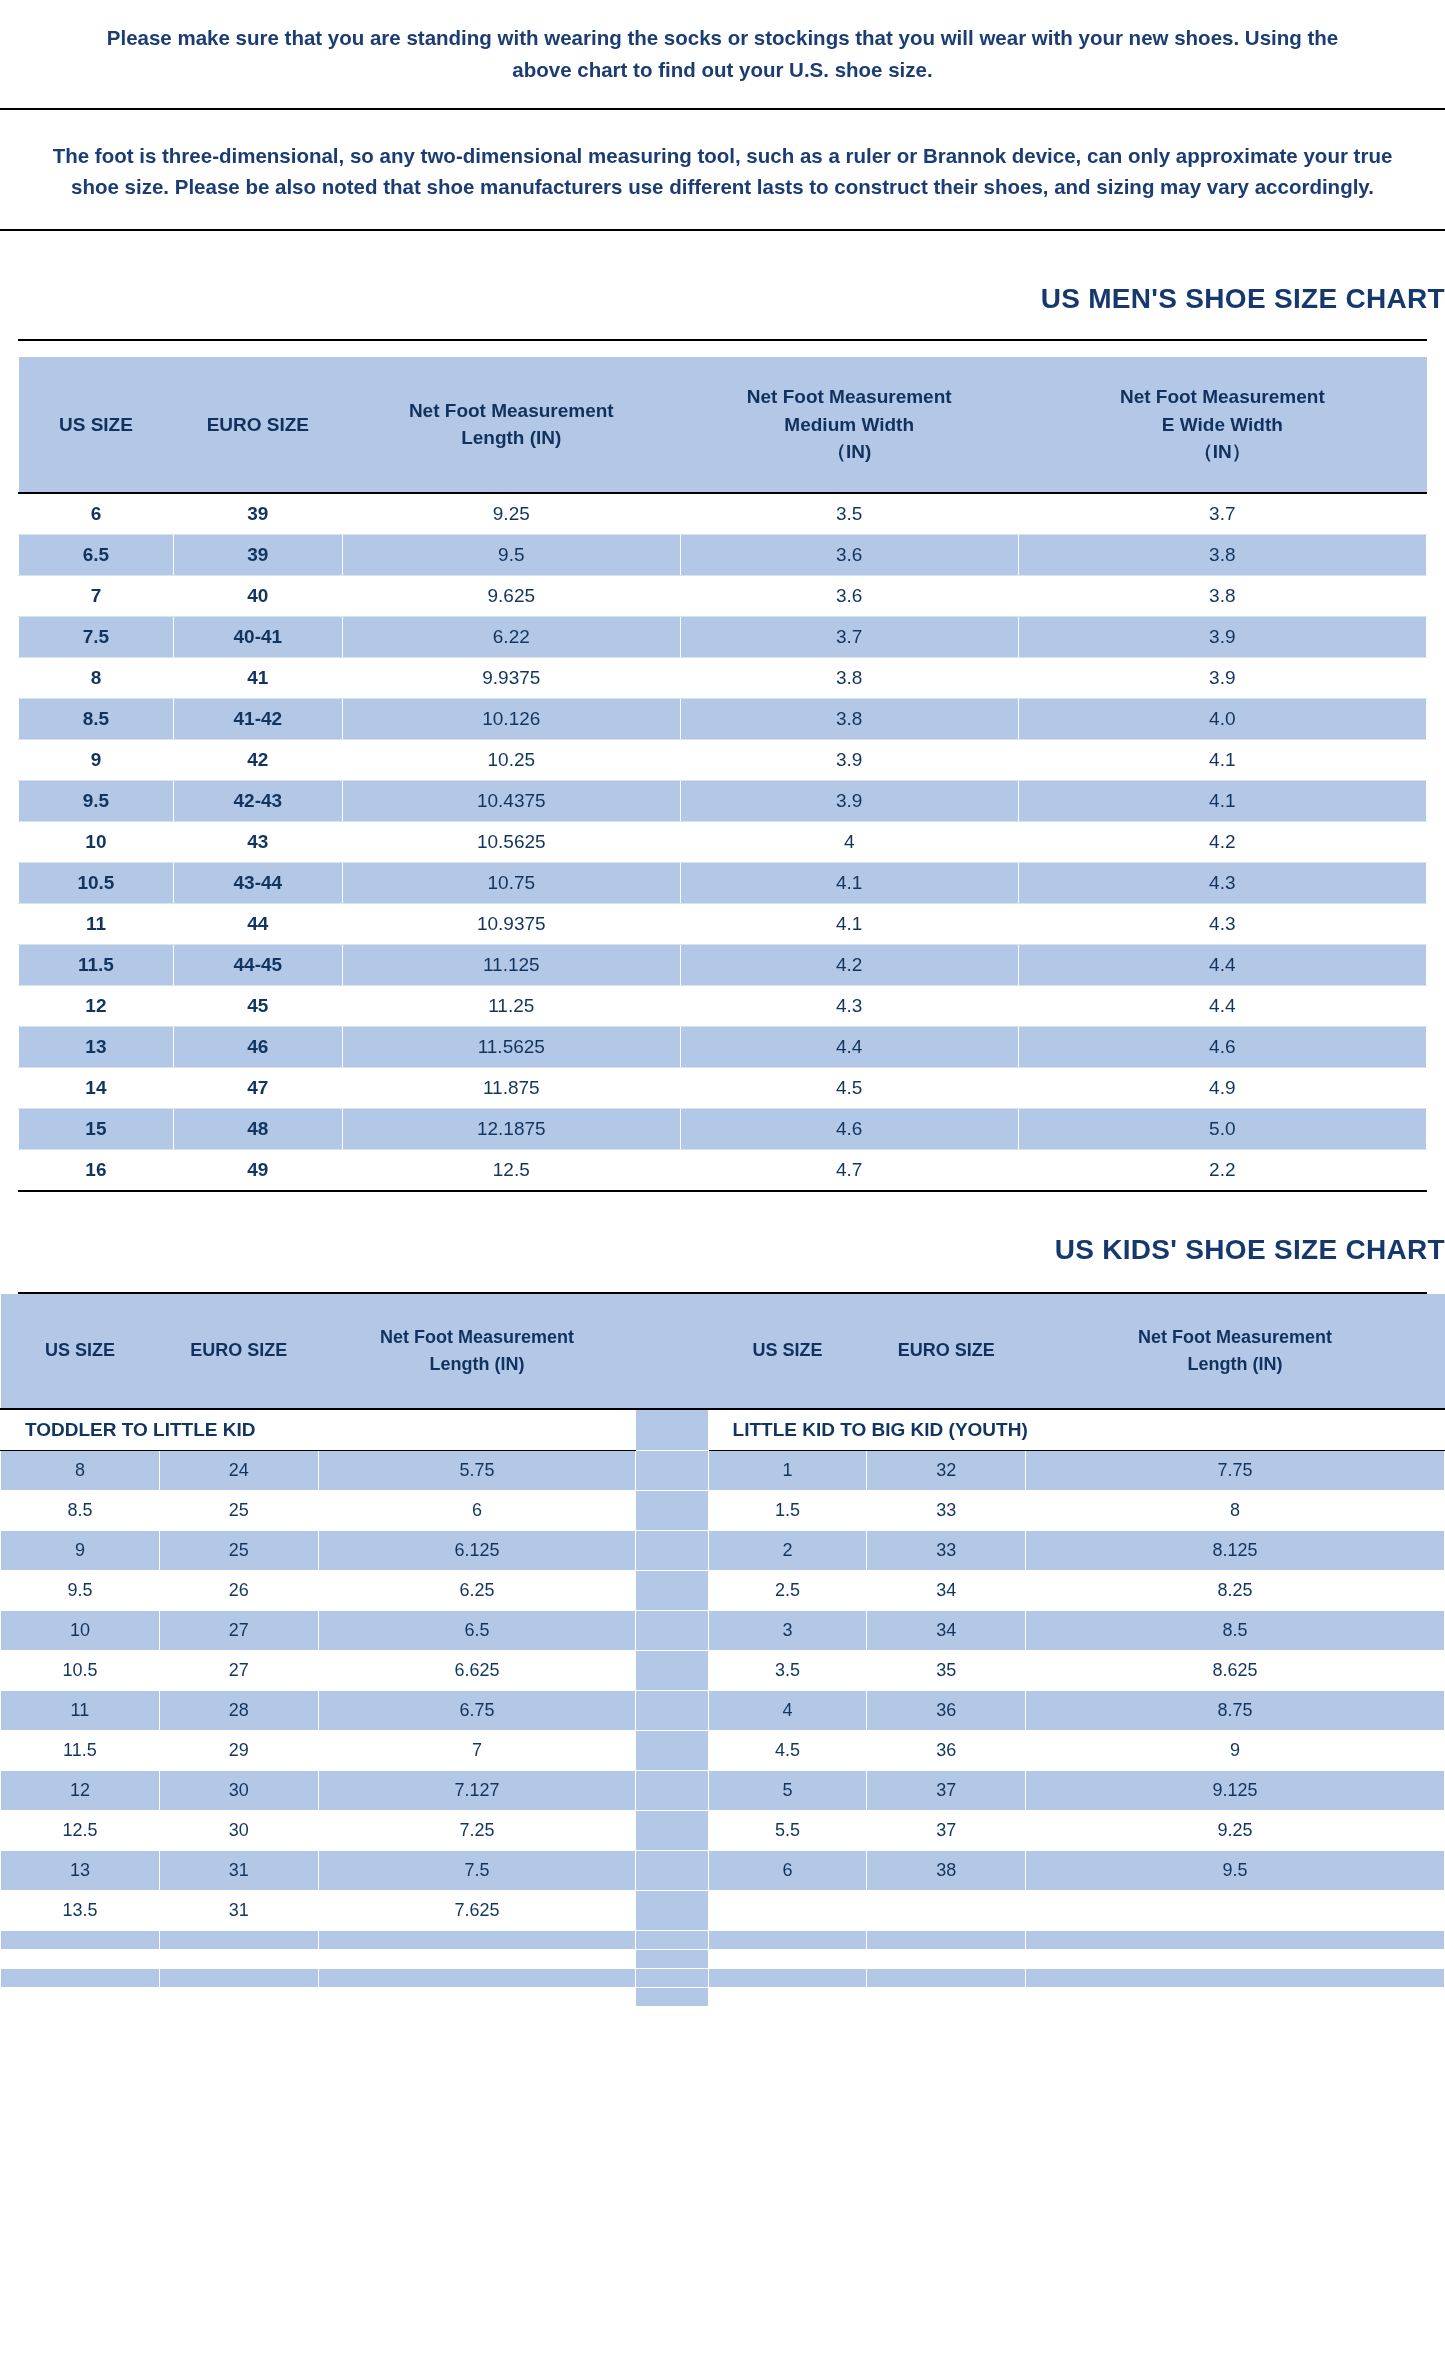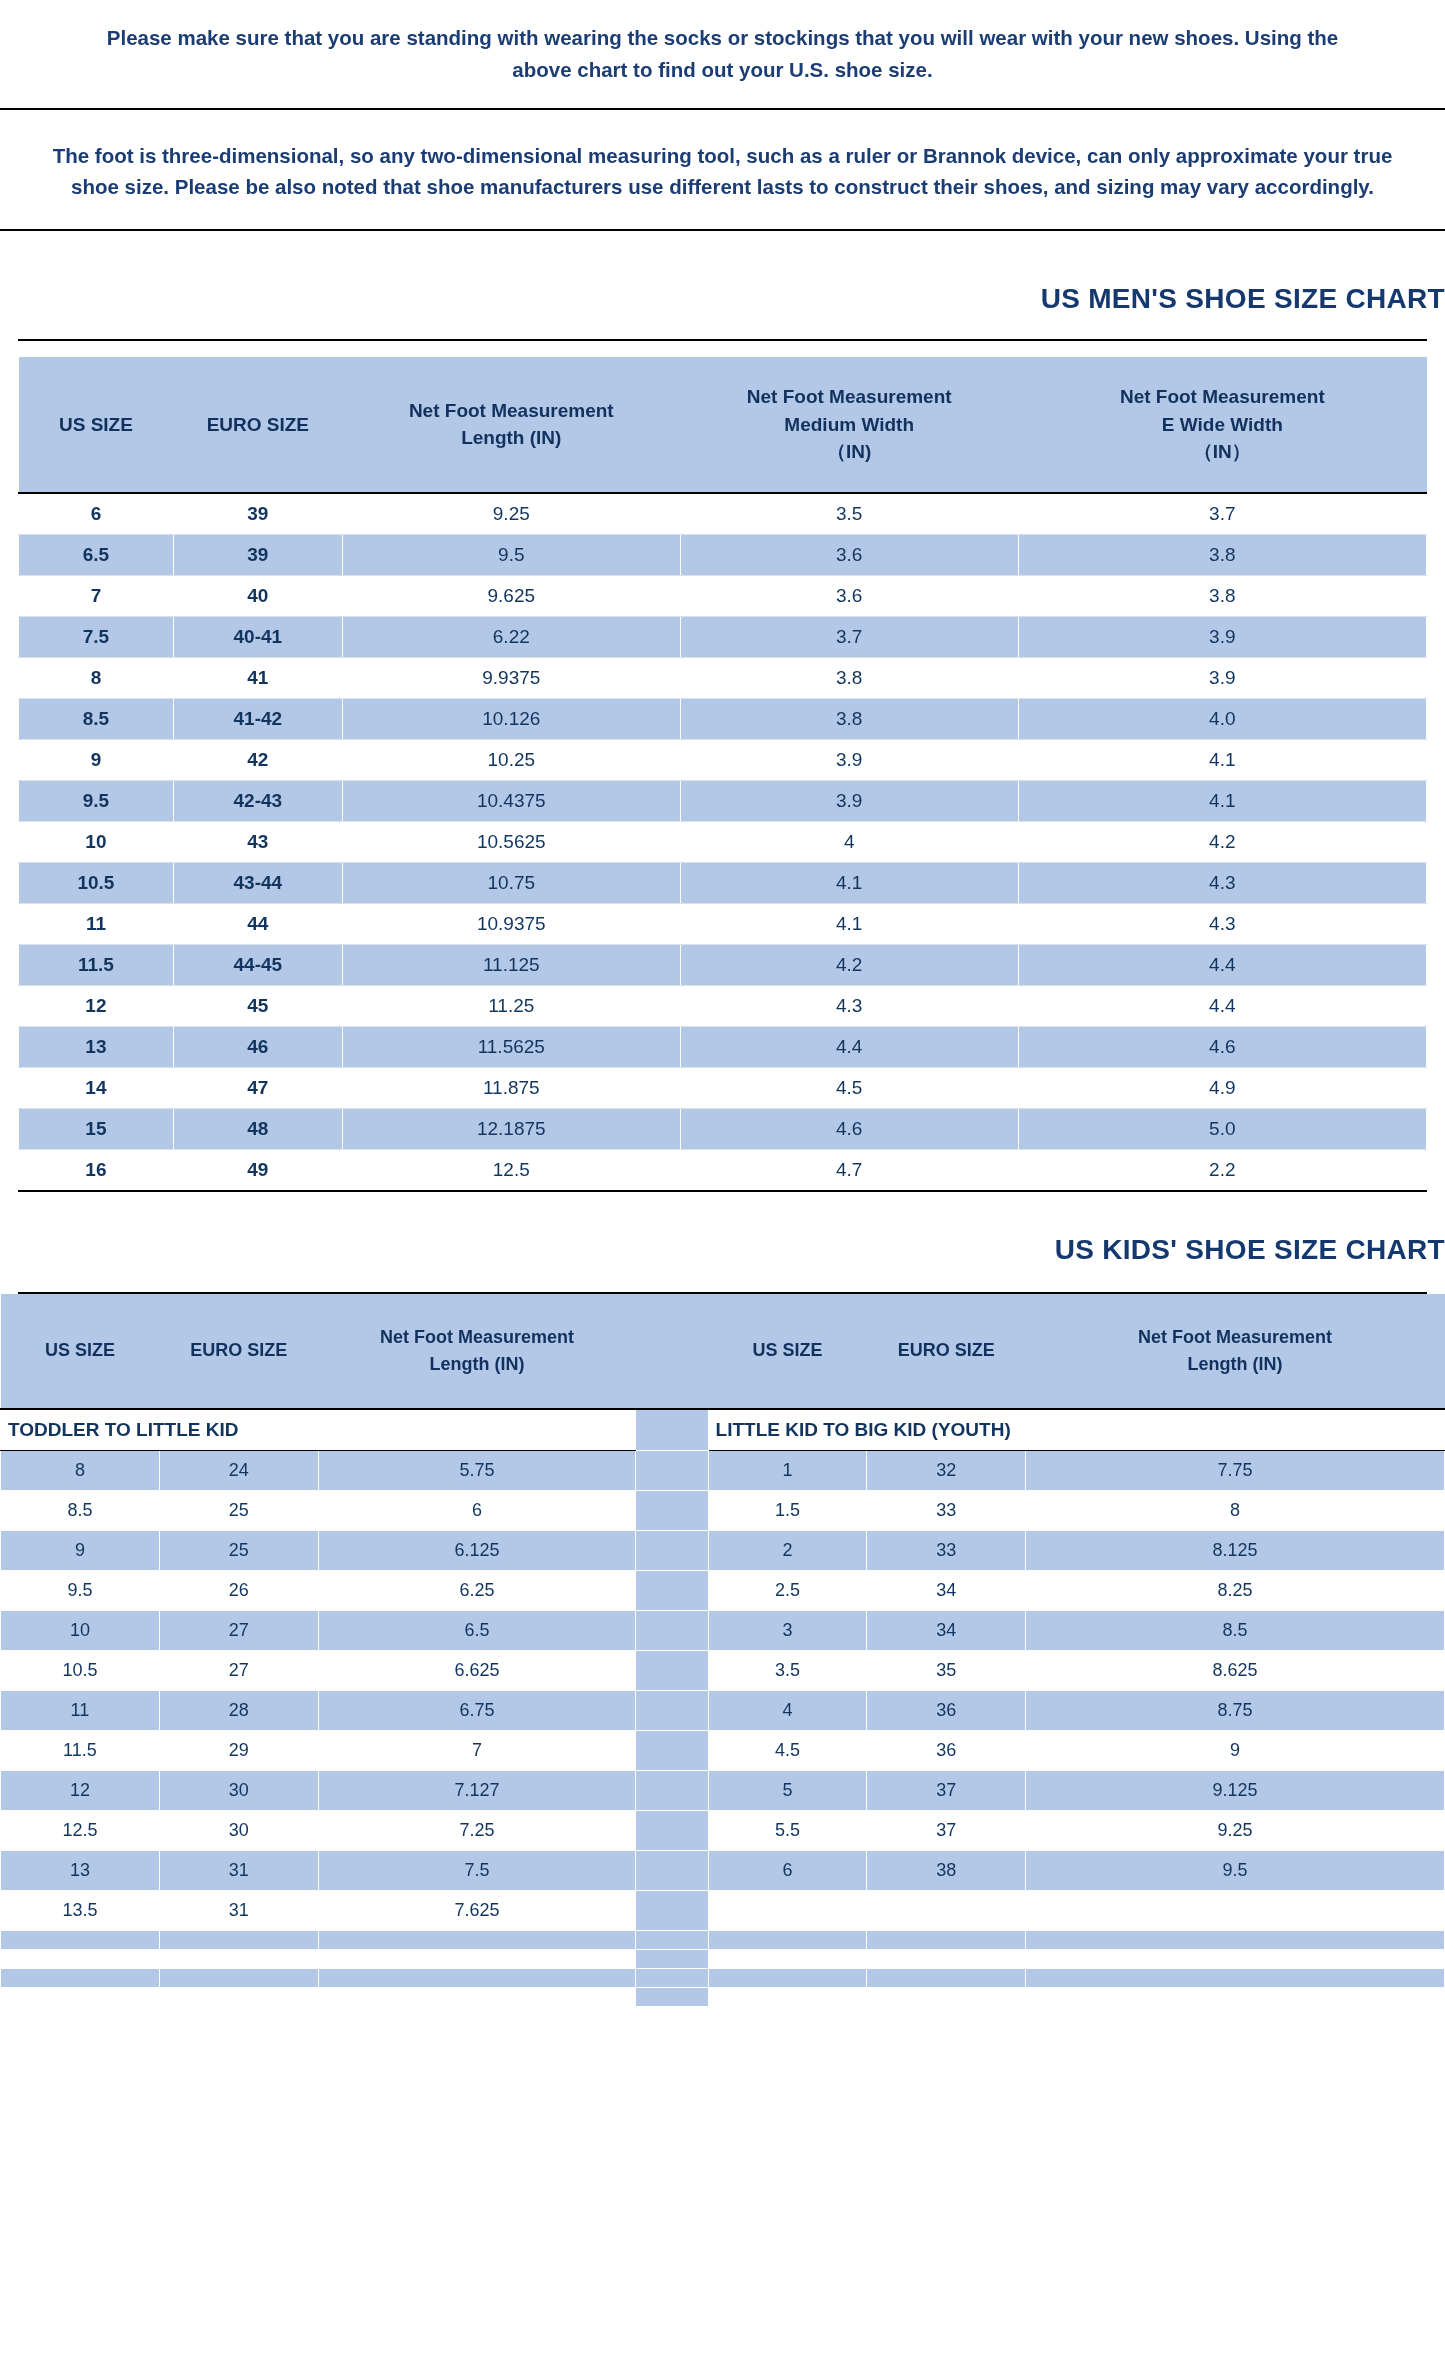--- a/index.html
+++ b/index.html
@@ -146,21 +146,21 @@
     border-left: 1px solid #ffffff;
     border-right: 1px solid #ffffff;
   }
   .kids-table td.alt {
     background: #b3c7e6;
   }
   .kids-table td.grp {
     text-align: left;
     font-weight: bold;
     font-size: 19px;
-    padding-left: 7px;
+    padding-left: 24px;
     background: #ffffff;
     border-bottom: 1px solid #000;
   }
   .kids-table td.grp.blank {
     background: #ffffff;
     border-bottom: 1px solid #000;
   }
   .spacer-col {
     background: #b3c7e6 !important;
     width: 70px;

